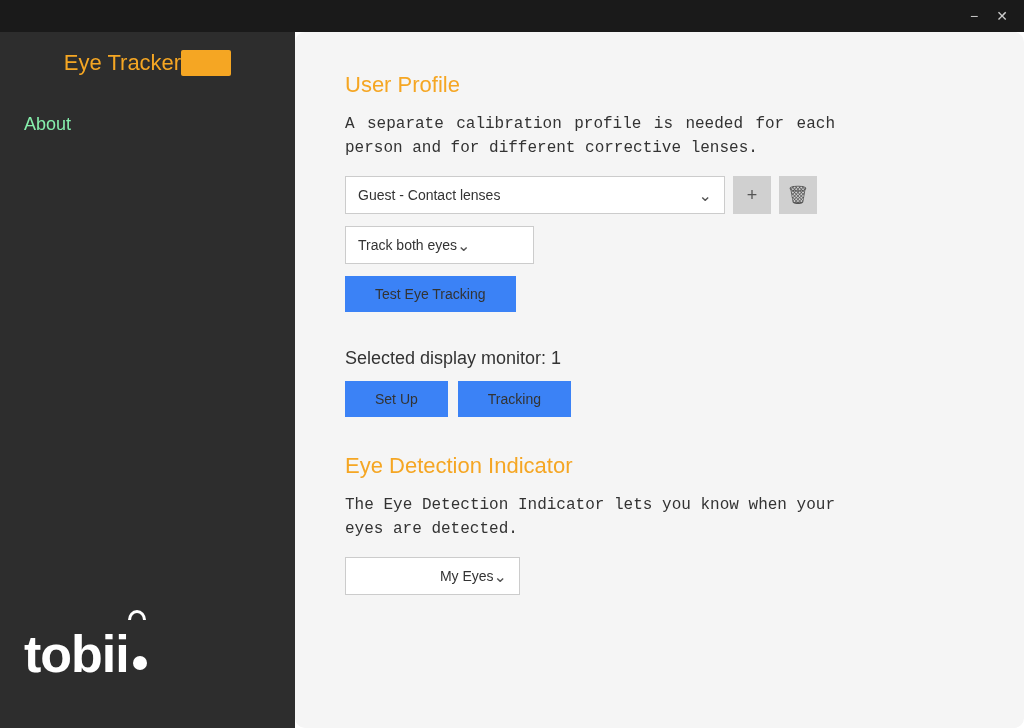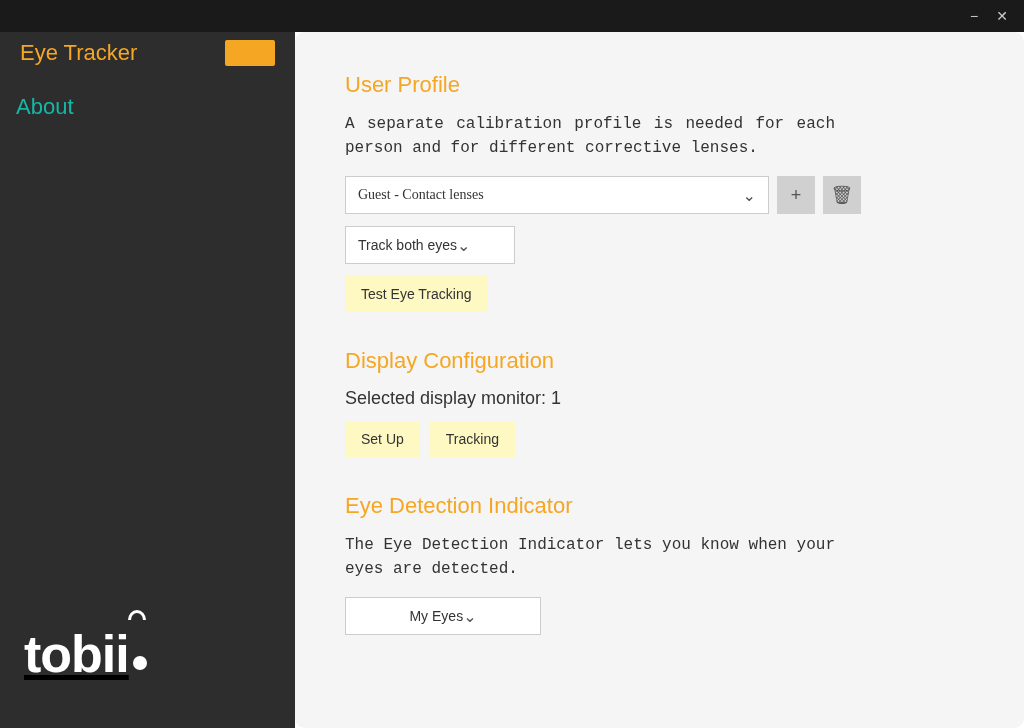--- a/index.html
+++ b/index.html
@@ -47,48 +47,47 @@
     .sidebar {
       width: 295px;
       background: #2d2d2d;
       display: flex;
       flex-direction: column;
       flex-shrink: 0;
     }
     .sidebar-header {
       display: flex;
       align-items: center;
-      justify-content: space-between;
-      padding: 8px 20px;
+      justify-content: center;
+      padding: 18px 20px;
     }
     .sidebar-title {
       color: #f5a623;
       font-size: 22px;
       font-weight: 400;
     }
     .tracker-indicator {
       width: 50px;
       height: 26px;
       background: #f5a623;
       border-radius: 2px;
     }
     .sidebar-nav {
       padding: 8px 0;
     }
     .sidebar-item {
-      padding: 12px 16px;
-      color: #14b8a6;
-      font-size: 22px;
+      padding: 12px 24px;
+      color: #86efac;
+      font-size: 18px;
       cursor: pointer;
     }
 
     .sidebar-logo {
       margin-top: auto;
       padding: 30px 24px;
-      text-decoration: underline;
     }
     .tobii-logo {
       display: flex;
       align-items: center;
     }
     .tobii-text {
       color: #fff;
       font-size: 52px;
       font-weight: 700;
       letter-spacing: -1px;
@@ -147,30 +146,29 @@
       align-items: center;
       background: #fff;
       border: 1px solid #ccc;
       height: 38px;
       padding: 0 12px;
       cursor: pointer;
       font-size: 14px;
       color: #333;
     }
     .dropdown-profile {
-      width: 424px;
+      width: 380px;
       justify-content: space-between;
-      font-family: Liberation Serif, serif;
     }
     .dropdown-eye {
-      width: 170px;
+      width: 189px;
     }
     .dropdown-indicator {
-      width: 196px;
-      justify-content: center;
+      width: 175px;
+      justify-content: flex-end;
     }
     .dropdown-arrow {
       font-size: 16px;
       color: #555;
     }
 
     .profile-row {
       display: flex;
       align-items: center;
       gap: 8px;
@@ -184,23 +182,23 @@
       cursor: pointer;
       display: flex;
       align-items: center;
       justify-content: center;
       font-size: 18px;
       color: #555;
     }
 
     
     .btn {
-      background: #fef9c3;
+      background: #3b82f6;
       border: none;
-      padding: 10px 16px;
+      padding: 10px 30px;
       font-size: 14px;
       color: #333;
       cursor: pointer;
       font-family: 'Segoe UI', Arial, sans-serif;
     }
 
     .buttons-row {
       display: flex;
       gap: 10px;
       margin-top: 12px;
@@ -264,21 +262,20 @@
         <span>Track both eyes</span>
         <span class="dropdown-arrow">⌄</span>
       </div>
 
       <div class="buttons-row">
         <button class="btn">Test Eye Tracking</button>
       </div>
     </div>
 
     <div class="section">
-      <div class="section-title">Display Configuration</div>
       <div class="display-info">Selected display monitor: 1</div>
       <div class="buttons-row">
         <button class="btn">Set Up</button>
         <button class="btn">Tracking</button>
       </div>
     </div>
 
     <div class="section">
       <div class="section-title">Eye Detection Indicator</div>
       <div class="section-desc">The Eye Detection Indicator lets you know when your eyes are detected.</div>

